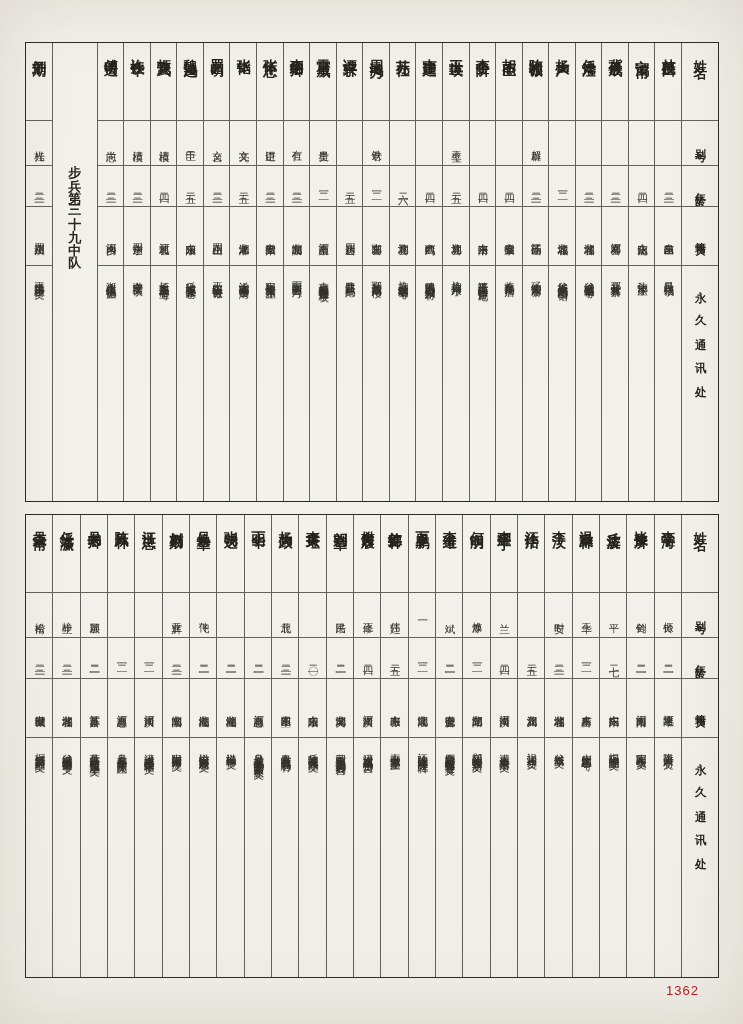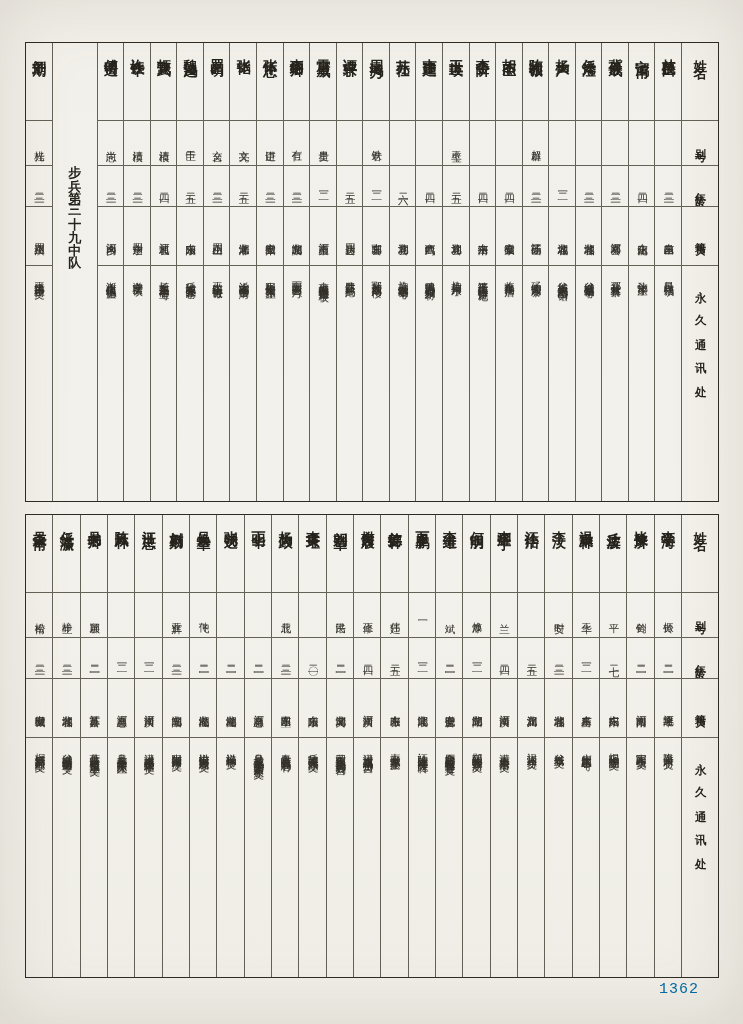--- a/index.html
+++ b/index.html
@@ -45,22 +45,22 @@
   .alias-text{font-size:10.5px;letter-spacing:1px;color:#33302a;}
   .age-text{font-size:10.5px;letter-spacing:1px;color:#33302a;}
   .native-text{font-size:10.5px;letter-spacing:0.5px;color:#33302a;}
   .addr-text{font-size:10.5px;letter-spacing:1px;color:#33302a;}
   .hdr-name{font-size:13.5px;font-weight:700;letter-spacing:7px;}
   .hdr-small{font-size:11px;font-weight:700;letter-spacing:3px;}
   .hdr-addr{font-size:11.5px;font-weight:700;letter-spacing:24px;padding-top:8px;}
   .divider-text{font-size:13px;font-weight:600;letter-spacing:13px;padding-top:112px;}
   .page-number{
     position:absolute;right:44px;bottom:26px;
-    font-size:15px;letter-spacing:1px;color:#0369a1;
-    font-family:Liberation Mono, monospace;
+    font-size:13px;letter-spacing:1px;color:#b91c1c;
+    font-family:Liberation Sans, sans-serif;
   }
 </style>
 </head>
 <body>
 
 <div id="table-top" class="roster-table">
     <div class="col header-col">
       <div class="cell c-name">
         <span class="vtext hdr-name">姓名</span>
       </div>

